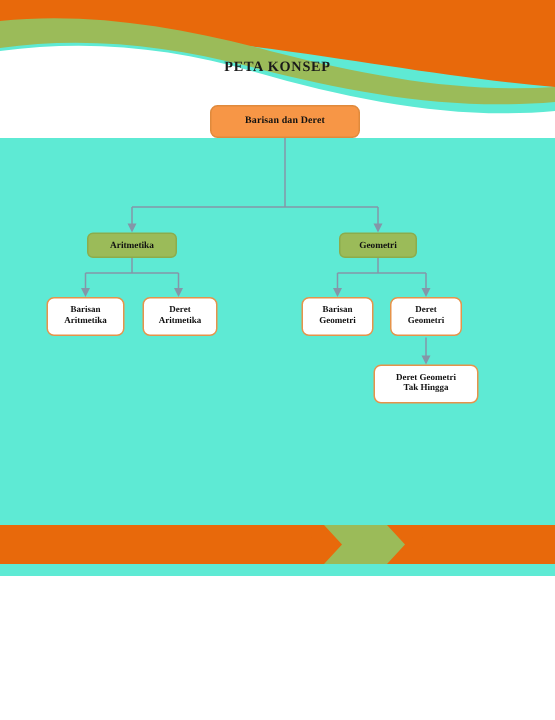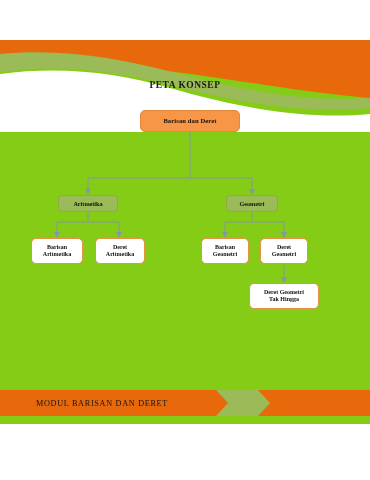--- a/index.html
+++ b/index.html
@@ -12,23 +12,22 @@
     background: #ffffff;
     font-family: "Liberation Serif", serif;
     overflow: hidden;
     position: relative;
   }
   .page {
     position: absolute;
     inset: 0;
     width: 370px;
     height: 384px;
-    background: #84cc16;
+    background: #5eead4;
     overflow: hidden;
-    margin-top: 40px;
   }
 
   
   .header-art {
     position: absolute;
     top: 0;
     left: 0;
     width: 370px;
     height: 92px;
     pointer-events: none;
@@ -232,21 +231,20 @@
     <div class="node node-leaf" style="left:249px; top:243px; width:70px; height:26px; flex-direction:column;">
       <span>Deret Geometri</span>
       <span>Tak Hingga</span>
     </div>
 
   </div>
 
   <div class="footer">
     <div class="footer-bar"></div>
 
-    <div class="footer-title">MODUL BARISAN DAN DERET</div>
 
     <svg class="footer-chevrons" viewBox="0 0 86 26" preserveAspectRatio="none">
       <polygon points="0,0 14,0 26,13 14,26 0,26 12,13" fill="#E8690B"></polygon>
       <polygon points="16,0 58,0 70,13 58,26 16,26 28,13" fill="#9BBB59"></polygon>
       <polygon points="60,0 74,0 86,13 74,26 60,26 72,13" fill="#E8690B"></polygon>
     </svg>
 
   </div>
 
 </div>

